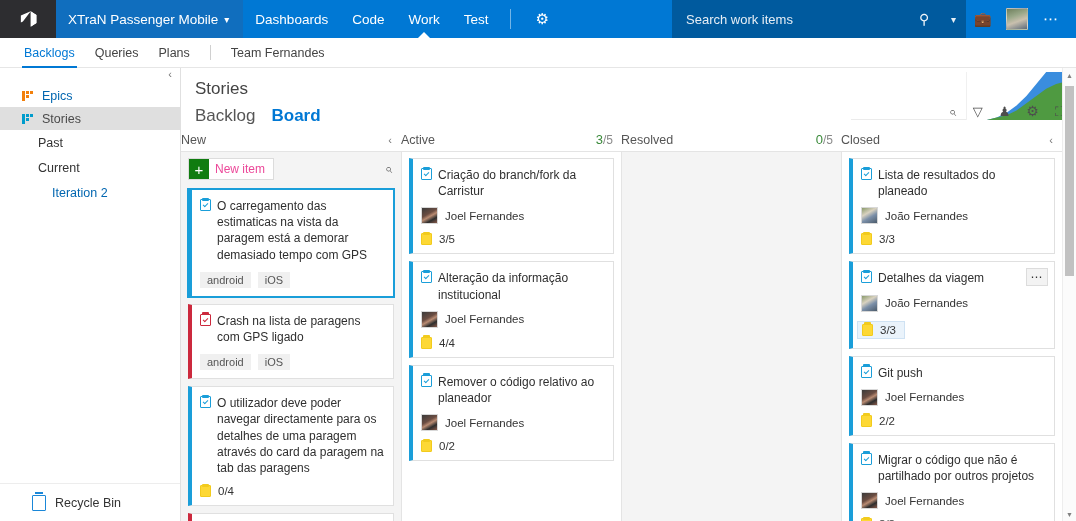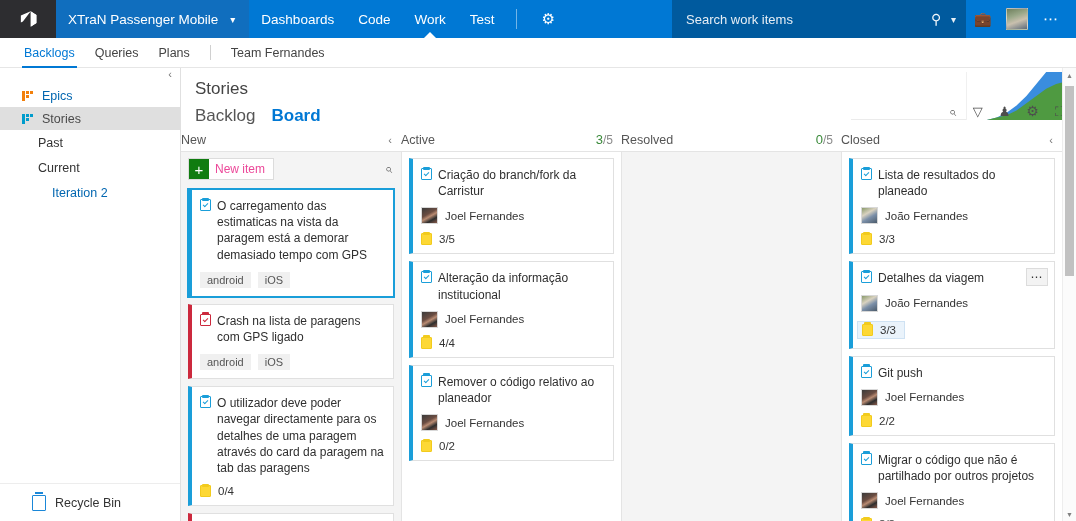--- a/index.html
+++ b/index.html
@@ -29,21 +29,21 @@
     -webkit-clip-path: polygon(0% 32%, 62% 0%, 62% 100%, 100% 76%, 100% 22%, 62% 0%, 100% 22%, 100% 76%, 30% 100%, 0% 68%);
     clip-path: polygon(8% 30%, 66% 4%, 66% 96%, 100% 74%, 100% 26%, 66% 4%, 20% 64%, 8% 70%);
     position: relative;
   }
   .vsts-logo::before {
     content:""; position:absolute; inset:0;
     background:#fff;
     clip-path: polygon(10% 30%, 64% 3%, 64% 97%, 100% 76%, 100% 24%, 64% 3%);
   }
   #project-sel {
-    display: flex; align-items: center; gap: 12px;
+    display: flex; align-items: center; gap: 6px;
     padding: 0 14px 0 12px;
     background: #106ebe;
     font-size: 13.5px; white-space: nowrap;
   }
   .navitem {
     display: flex; align-items: center;
     padding: 0 12px;
     font-size: 13.5px; white-space: nowrap;
     position: relative; cursor: pointer;
   }
@@ -53,21 +53,21 @@
     width: 0; height: 0;
     border-left: 6px solid transparent;
     border-right: 6px solid transparent;
     border-bottom: 6px solid #fff;
   }
   #nav-sep { width:1px; background: rgba(255,255,255,.45); margin: 9px 10px; }
   #gear-nav { display:flex; align-items:center; padding: 0 14px; font-size: 15px; }
   #nav-spacer { flex: 1; }
   #search-box {
     width: 294px; background: #005a9e;
-    display: flex; align-items: center; gap: 0;
+    display: flex; align-items: center; gap: 12px;
     padding: 0 10px 0 14px;
     margin-left: 11px;
   }
   #search-input-txt {
     flex: 1; font-size: 13px; color: #e6eef5;
   }
   .searchicn { font-size: 14px; opacity: .95; transform: scaleX(-1); }
   .chev { font-size: 10px; margin-left: 10px; opacity:.9; }
   #nav-right { display:flex; align-items:center; gap:0; padding-right: 8px; }
   .nav-ricon { width: 34px; display:flex; align-items:center; justify-content:center; font-size: 14px; }

